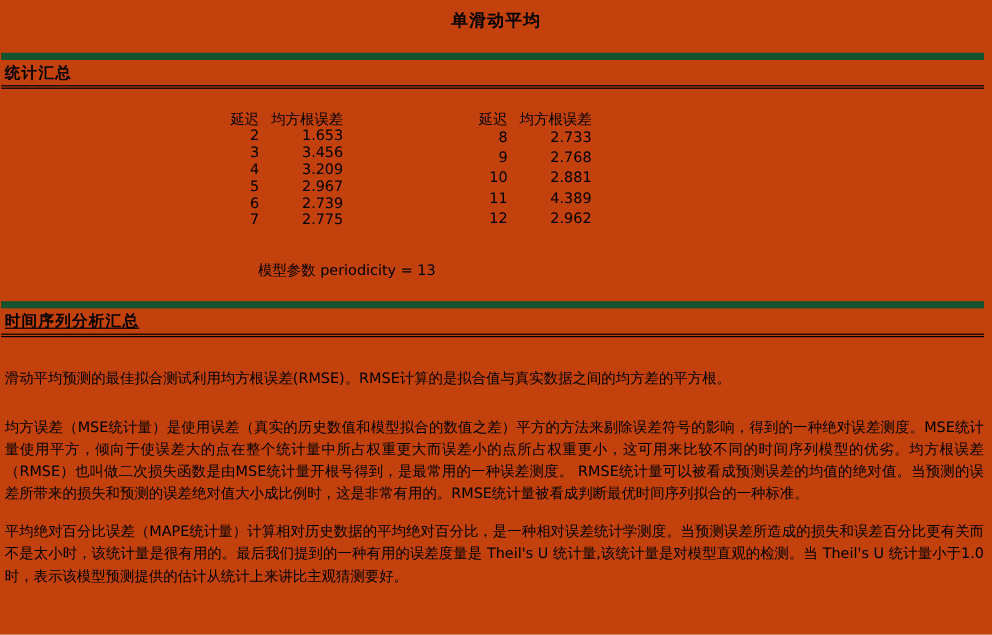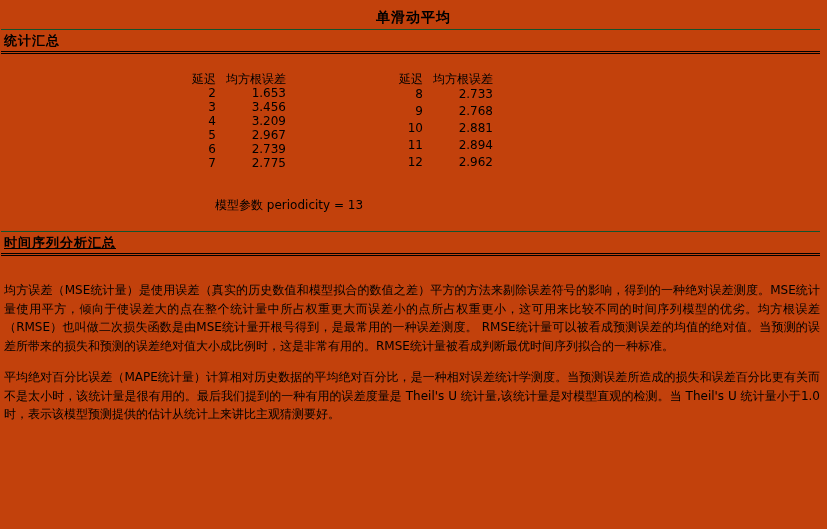--- a/index.html
+++ b/index.html
@@ -17,22 +17,22 @@
   }
   .page-title {
     margin: 0;
     padding-top: 9px;
     text-align: center;
     font-size: 14px;
     font-weight: bold;
     letter-spacing: 1px;
   }
   .section-header {
-    margin: 2px 7px 0 1px;
-    border-top: 1px solid #14532d;
+    margin: 17px 7px 0 1px;
+    border-top: 6px solid #14532d;
     border-bottom: 3px double #000;
     padding: 0 0 1px 3px;
   }
   .section-title {
     font-size: 13px;
     font-weight: bold;
     letter-spacing: 1px;
   }
   .tables-row {
     display: flex;
@@ -133,35 +133,36 @@
         <tr>
           <td class="lag-col">9</td>
           <td class="rmse-col">2.768</td>
         </tr>
         <tr>
           <td class="lag-col">10</td>
           <td class="rmse-col">2.881</td>
         </tr>
         <tr>
           <td class="lag-col">11</td>
-          <td class="rmse-col">2.894</td>
+          <td class="rmse-col">4.389</td>
         </tr>
         <tr>
           <td class="lag-col">12</td>
           <td class="rmse-col">2.962</td>
         </tr>
       </tbody>
     </table>
 
   </div>
 
   <p class="model-params">模型参数 periodicity = 13</p>
 
   <div class="section-header ts-header">
     <span class="section-title">时间序列分析汇总</span>
   </div>
 
   <div class="paragraphs">
+    <p class="p2">滑动平均预测的最佳拟合测试利用均方根误差(RMSE)。RMSE计算的是拟合值与真实数据之间的均方差的平方根。</p>
     <p class="p3">均方误差（MSE统计量）是使用误差（真实的历史数值和模型拟合的数值之差）平方的方法来剔除误差符号的影响，得到的一种绝对误差测度。MSE统计量使用平方，倾向于使误差大的点在整个统计量中所占权重更大而误差小的点所占权重更小，这可用来比较不同的时间序列模型的优劣。均方根误差（RMSE）也叫做二次损失函数是由MSE统计量开根号得到，是最常用的一种误差测度。 RMSE统计量可以被看成预测误差的均值的绝对值。当预测的误差所带来的损失和预测的误差绝对值大小成比例时，这是非常有用的。RMSE统计量被看成判断最优时间序列拟合的一种标准。</p>
     <p class="p4">平均绝对百分比误差（MAPE统计量）计算相对历史数据的平均绝对百分比，是一种相对误差统计学测度。当预测误差所造成的损失和误差百分比更有关而不是太小时，该统计量是很有用的。最后我们提到的一种有用的误差度量是 Theil's U 统计量,该统计量是对模型直观的检测。当 Theil's U 统计量小于1.0时，表示该模型预测提供的估计从统计上来讲比主观猜测要好。</p>
   </div>
 
 </div>
 
 </body></html>

